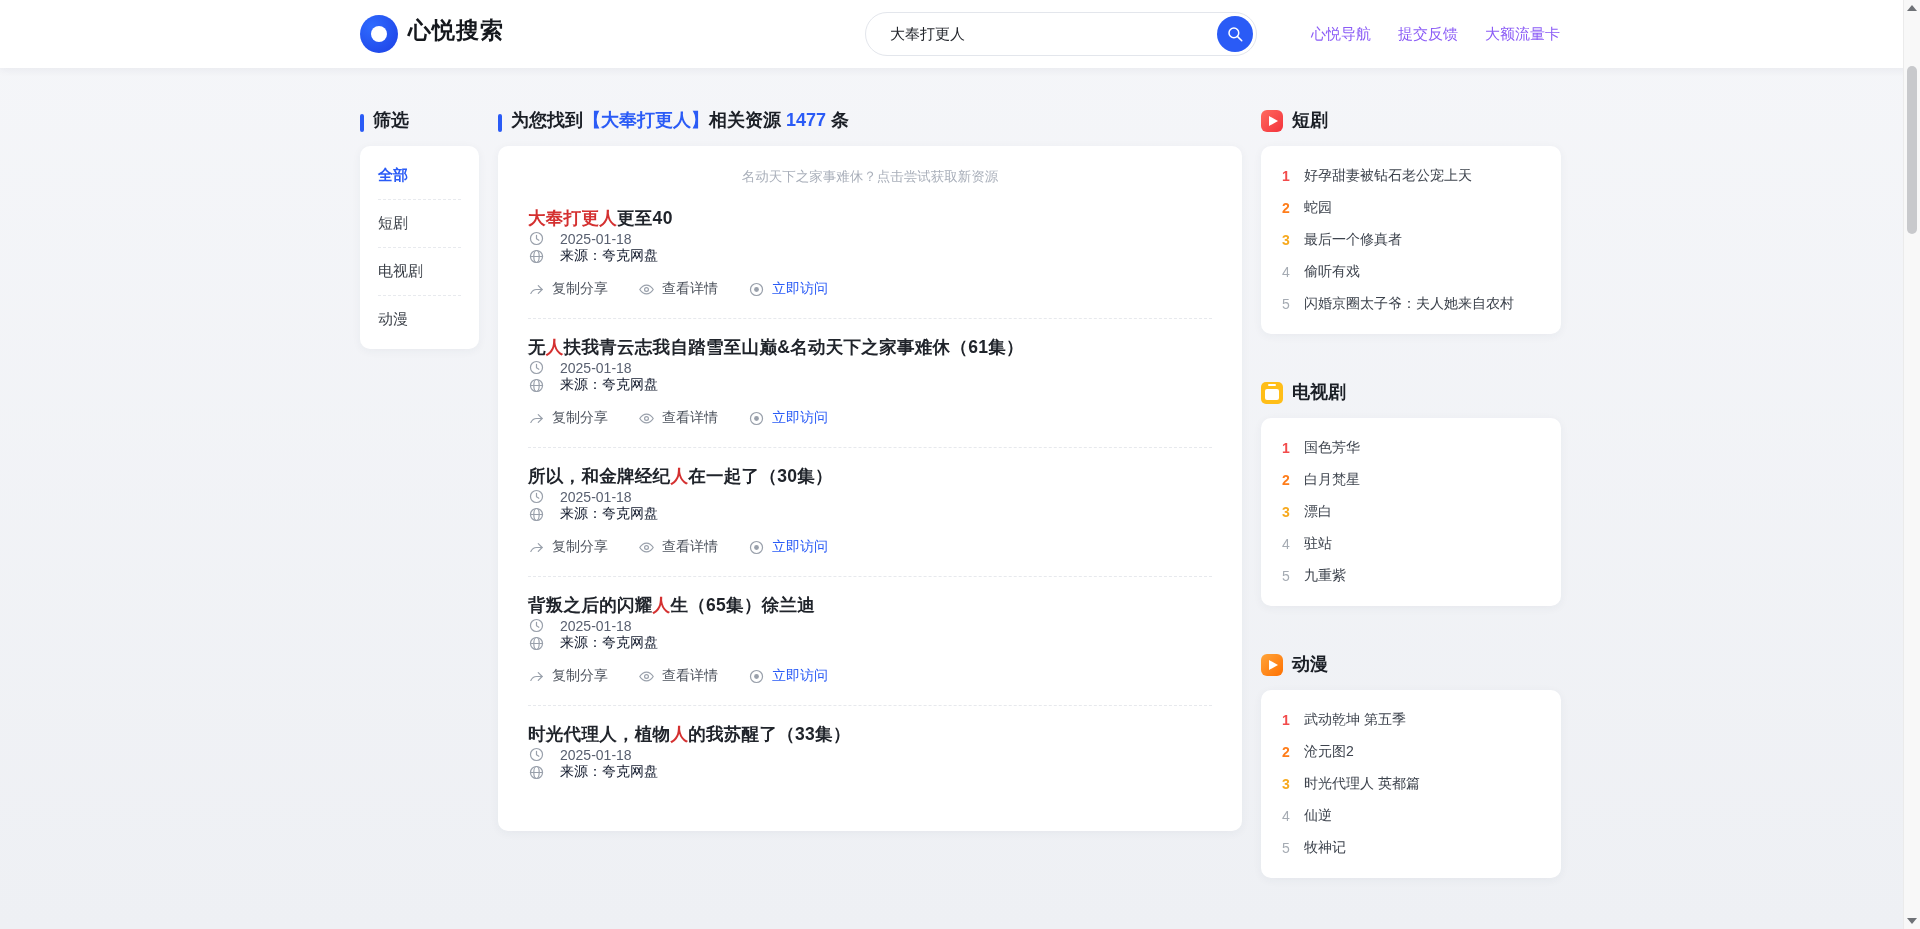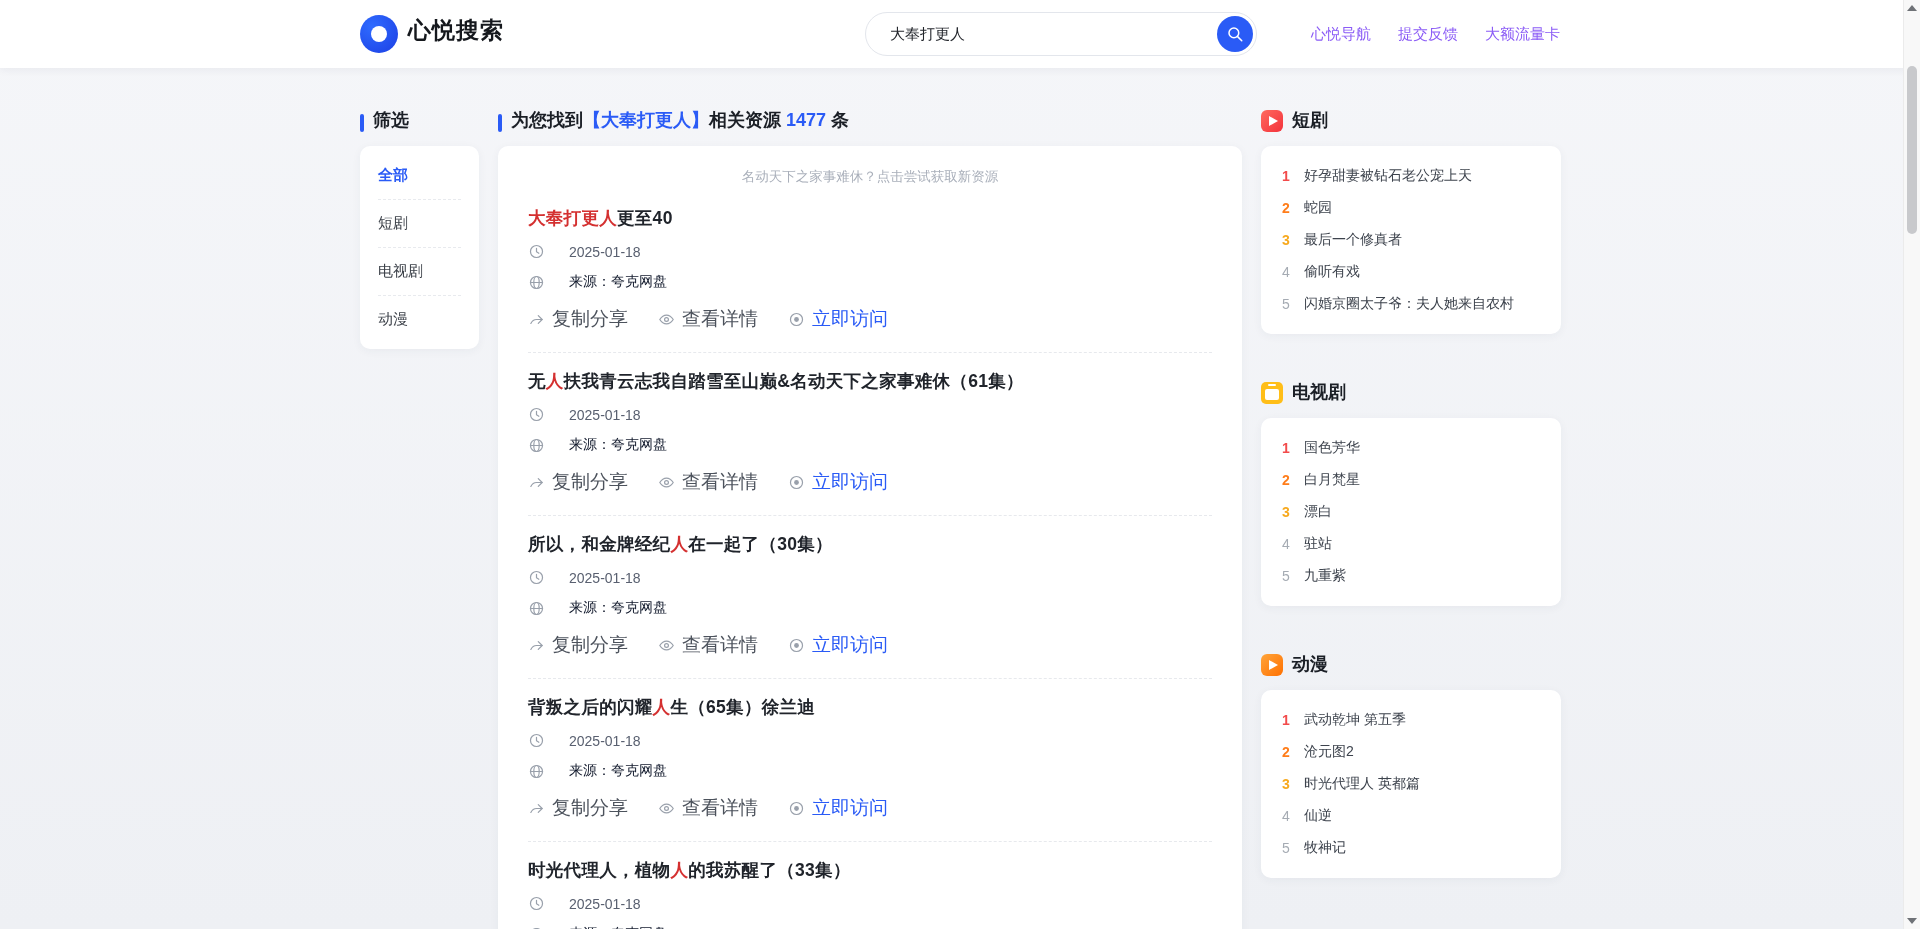--- a/index.html
+++ b/index.html
@@ -38,26 +38,26 @@
   .filter-item:last-child{border-bottom:none}
   .filter-item.active{color:#2a5bf6;font-weight:700}
 
   
   .results-card{padding:22px 30px 30px}
   .notice{text-align:center;font-size:13.5px;color:#a9afba;margin-bottom:4px;cursor:pointer}
   .result-item{padding:16px 0 20px;border-bottom:1px dashed #e7e9ed}
   .result-item:last-child{border-bottom:none}
   .result-title{font-size:17.5px;font-weight:700;color:#20242b;letter-spacing:.3px;cursor:pointer}
   .result-title .hl{color:#d43030}
-  .meta-row{display:flex;align-items:center;gap:24px;margin-top:13px;font-size:14px}
+  .meta-row{display:flex;align-items:center;gap:15px;margin-top:0;font-size:14px}
   .mi{width:17px;height:17px;stroke:currentColor;fill:none;stroke-width:1.7;stroke-linecap:round;stroke-linejoin:round;color:#99a0ab;flex:none}
   .mi .fill{fill:currentColor;stroke:none}
   .date{color:#596070}
   .source{color:#0f172a}
-  .action-row{display:flex;align-items:center;gap:30px;margin-top:15px;font-size:19px}
+  .action-row{display:flex;align-items:center;gap:30px;margin-top:15px;font-size:14px}
   .act{display:flex;align-items:center;gap:7px;color:#4c525c;cursor:pointer;text-decoration:none}
   .act.visit{color:#2a5bf6}
 
   
   .rank-sec{margin-bottom:44px}
   .rank-icon{width:22px;height:22px;border-radius:6px;position:relative;flex:none;display:inline-block}
   .play-red-icon{background:linear-gradient(135deg,#ff6a5e,#f3323b)}
   .play-orange-icon{background:linear-gradient(135deg,#ffa53b,#ff7000)}
   .play-red-icon::after,.play-orange-icon::after{content:"";position:absolute;left:8px;top:6px;border-left:9px solid #fff;border-top:5px solid transparent;border-bottom:5px solid transparent}
   .tv-yellow-icon{background:#ffbe18;border-radius:5px}

